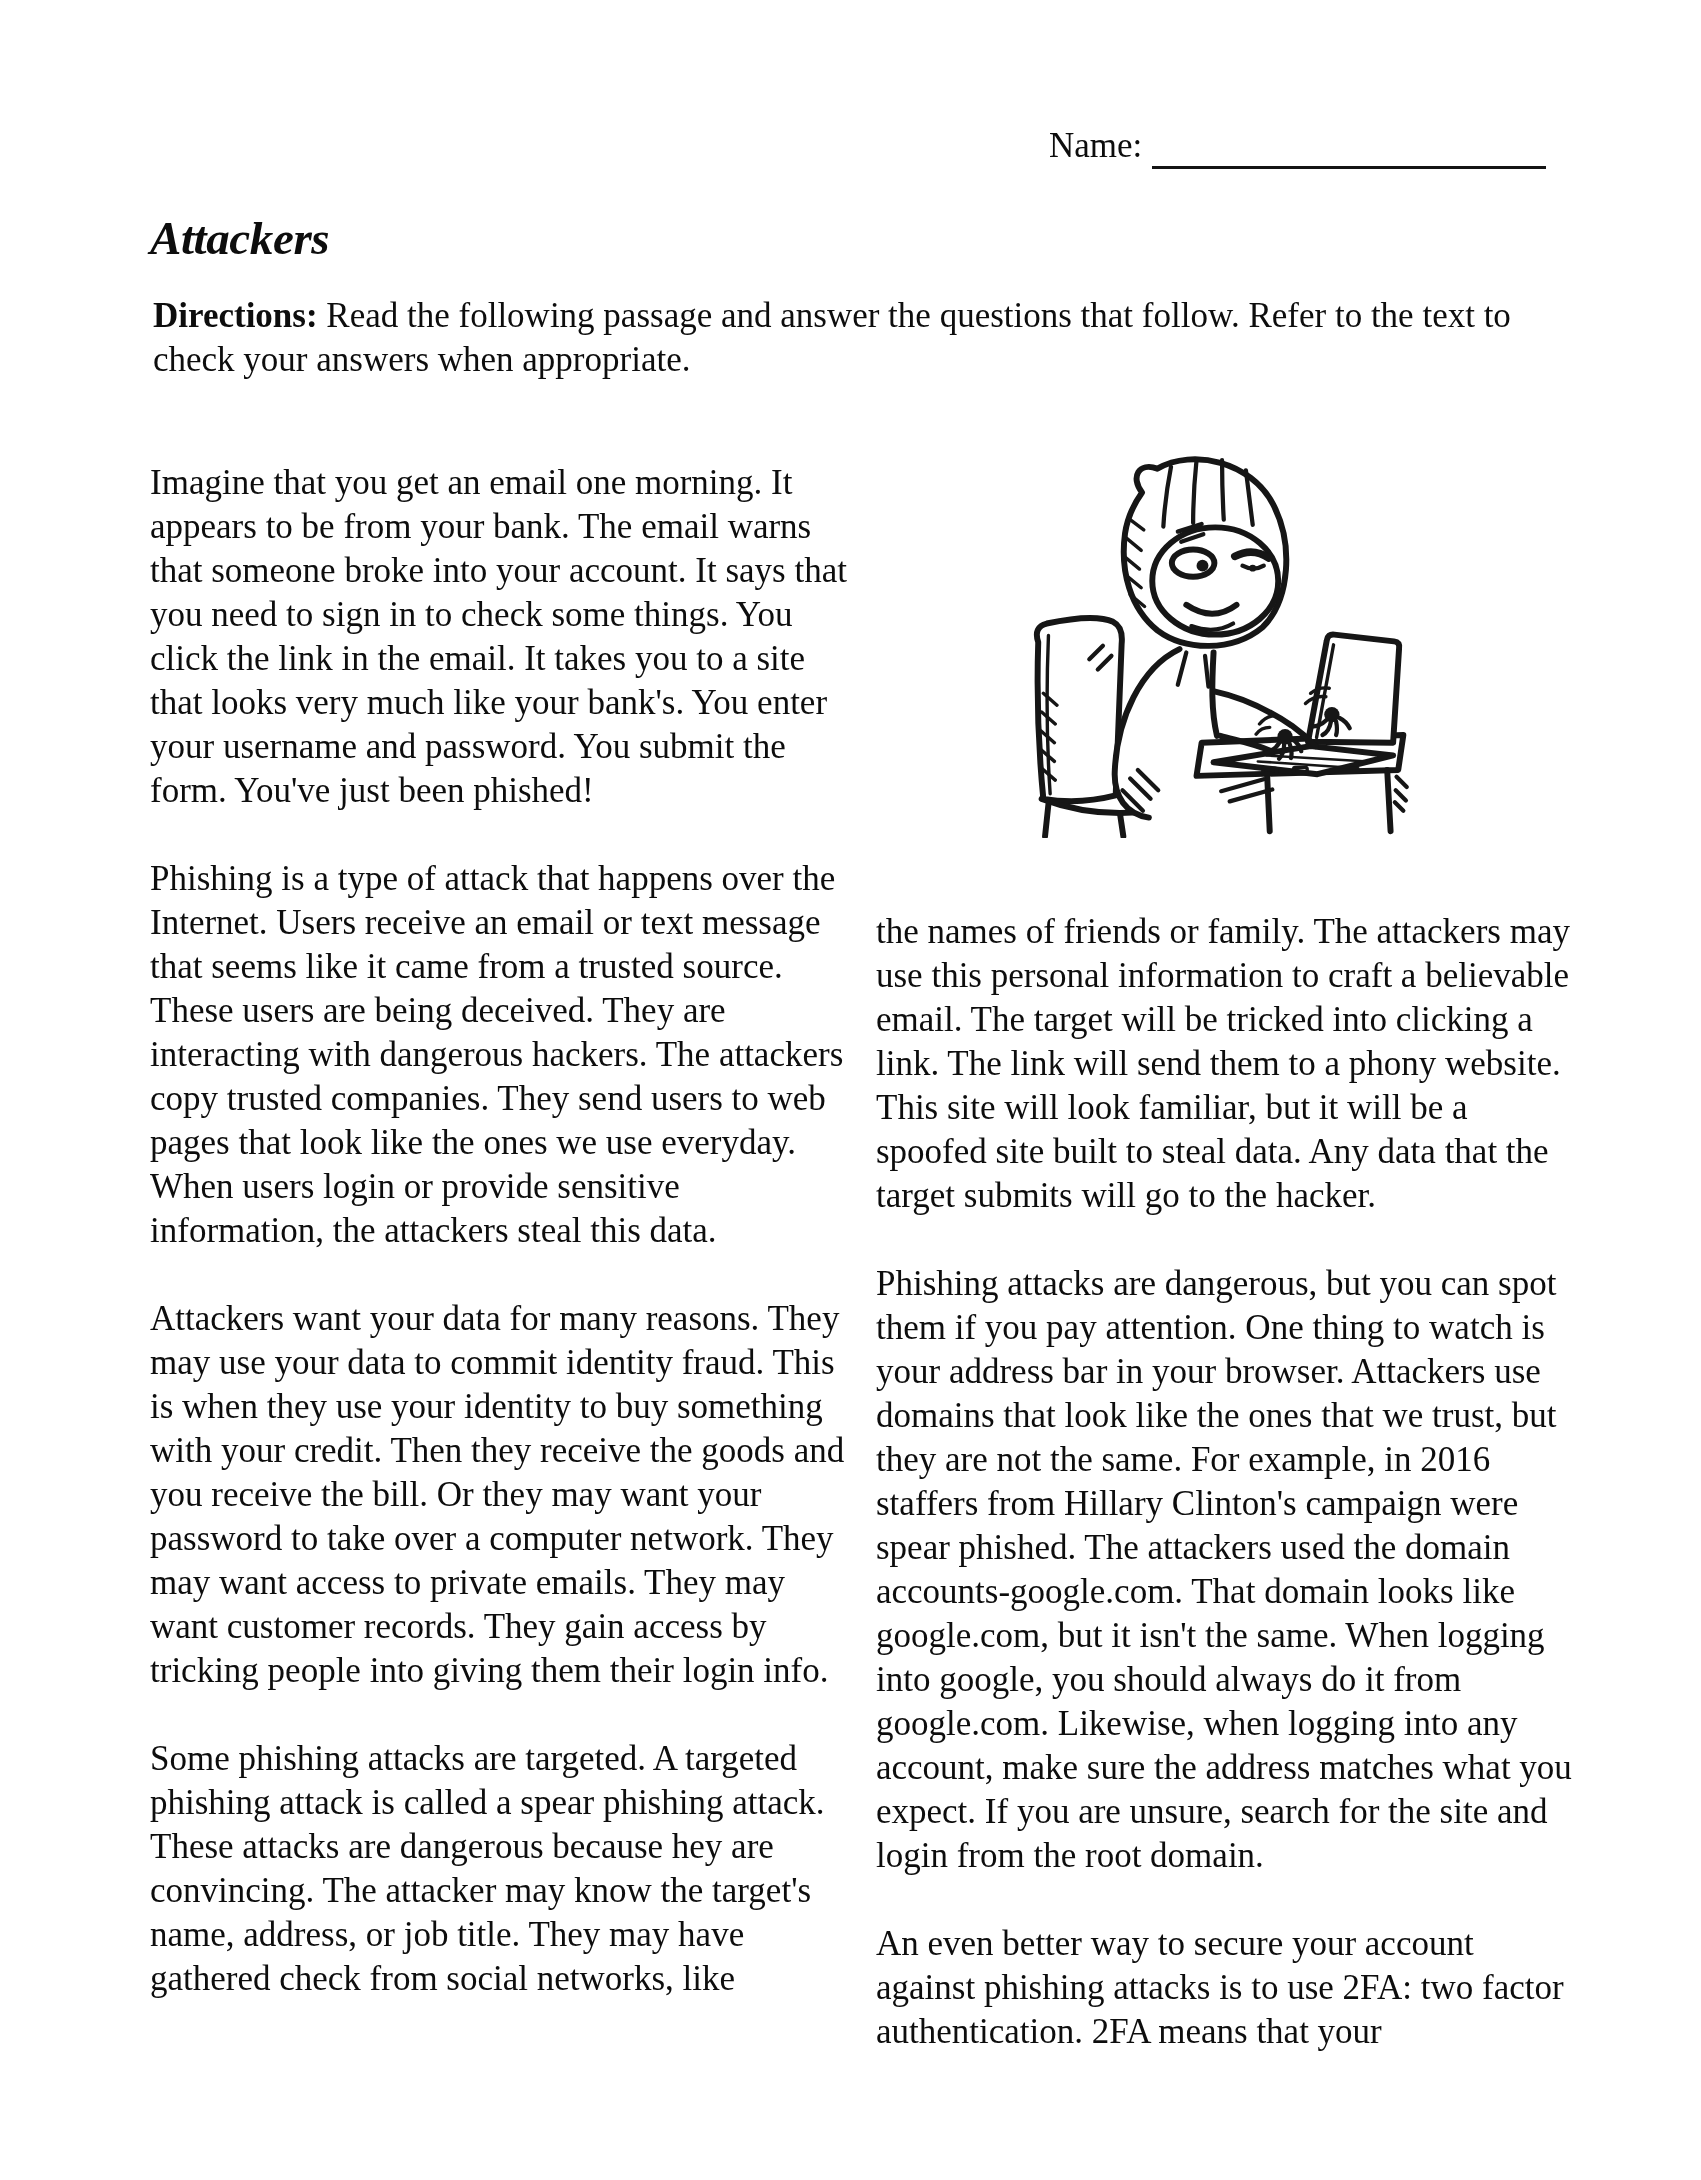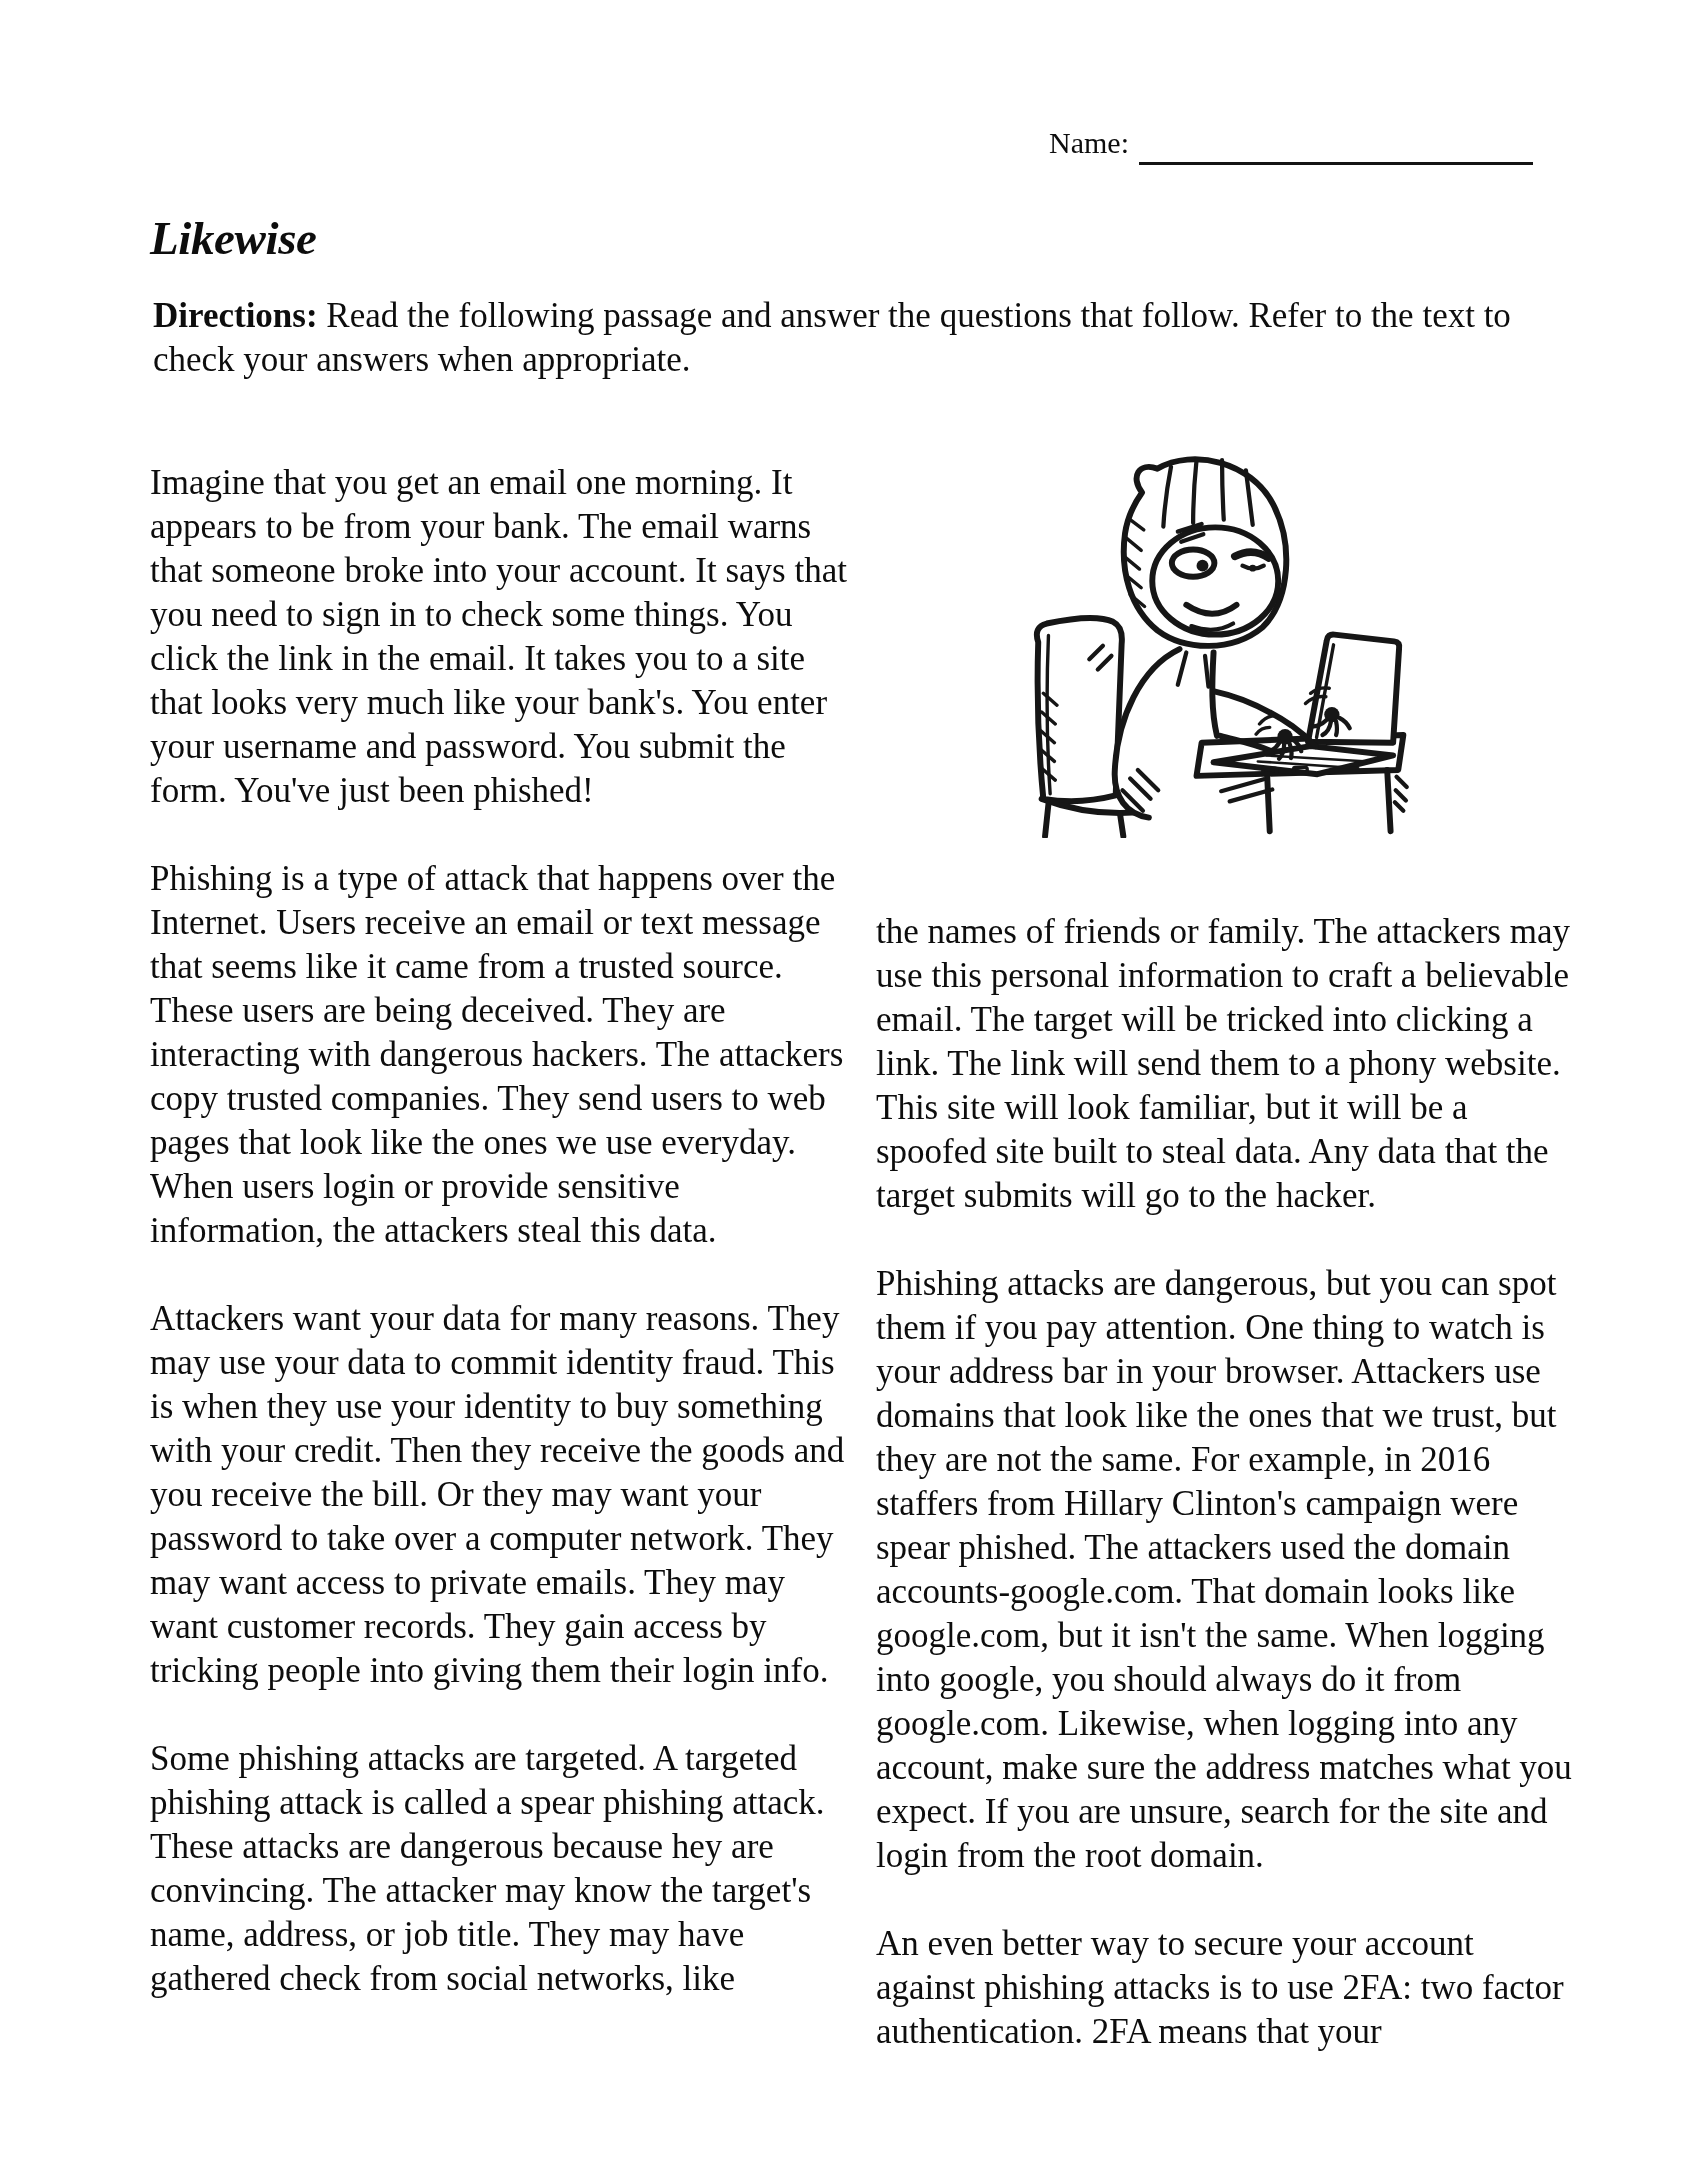--- a/index.html
+++ b/index.html
@@ -8,21 +8,21 @@
     width:1701px;
     height:2181px;
     background:#ffffff;
     font-family:"Liberation Serif", serif;
     color:#0d0d0d;
     overflow:hidden;
   }
   
   .name-block{
     position:absolute; left:1049px; top:126px;
-    font-size:30px; white-space:nowrap;
+    font-size:35px; white-space:nowrap;
   }
   .name-line{
     display:inline-block; width:394px; height:0;
     border-bottom:3.4px solid #141414;
     position:relative; top:12px; margin-left:10.2px;
   }
   
   .title{
     position:absolute; left:150px; top:158px;
     margin:0; font-size:47px; font-weight:bold; line-height:1.1;
@@ -55,21 +55,21 @@
 </style>
 </head>
 <body>
 
 <div class="page">
 
   <div class="name-block">
     <span>Name:</span><span class="name-line"></span>
   </div>
 
-  <h2 class="subtitle">Likewise</h2>
+  <h2 class="subtitle">Attackers</h2>
 
   <p class="directions">
     <strong>Directions:</strong>
     <span>Read the following passage and answer the questions that follow. Refer to the text to check your answers when appropriate.</span>
   </p>
 
   <div class="col col-left">
     <p>Imagine that you get an email one morning. It appears to be from your bank. The email warns that someone broke into your account. It says that you need to sign in to check some things. You click the link in the email. It takes you to a site that looks very much like your bank's. You enter your username and password. You submit the form. You've just been phished!</p>
     <p>Phishing is a type of attack that happens over the Internet. Users receive an email or text message that seems like it came from a trusted source. These users are being deceived. They are interacting with dangerous hackers. The attackers copy trusted companies. They send users to web pages that look like the ones we use everyday. When users login or provide sensitive information, the attackers steal this data.</p>
     <p>Attackers want your data for many reasons. They may use your data to commit identity fraud. This is when they use your identity to buy something with your credit. Then they receive the goods and you receive the bill. Or they may want your password to take over a computer network. They may want access to private emails. They may want customer records. They gain access by tricking people into giving them their login info.</p>

